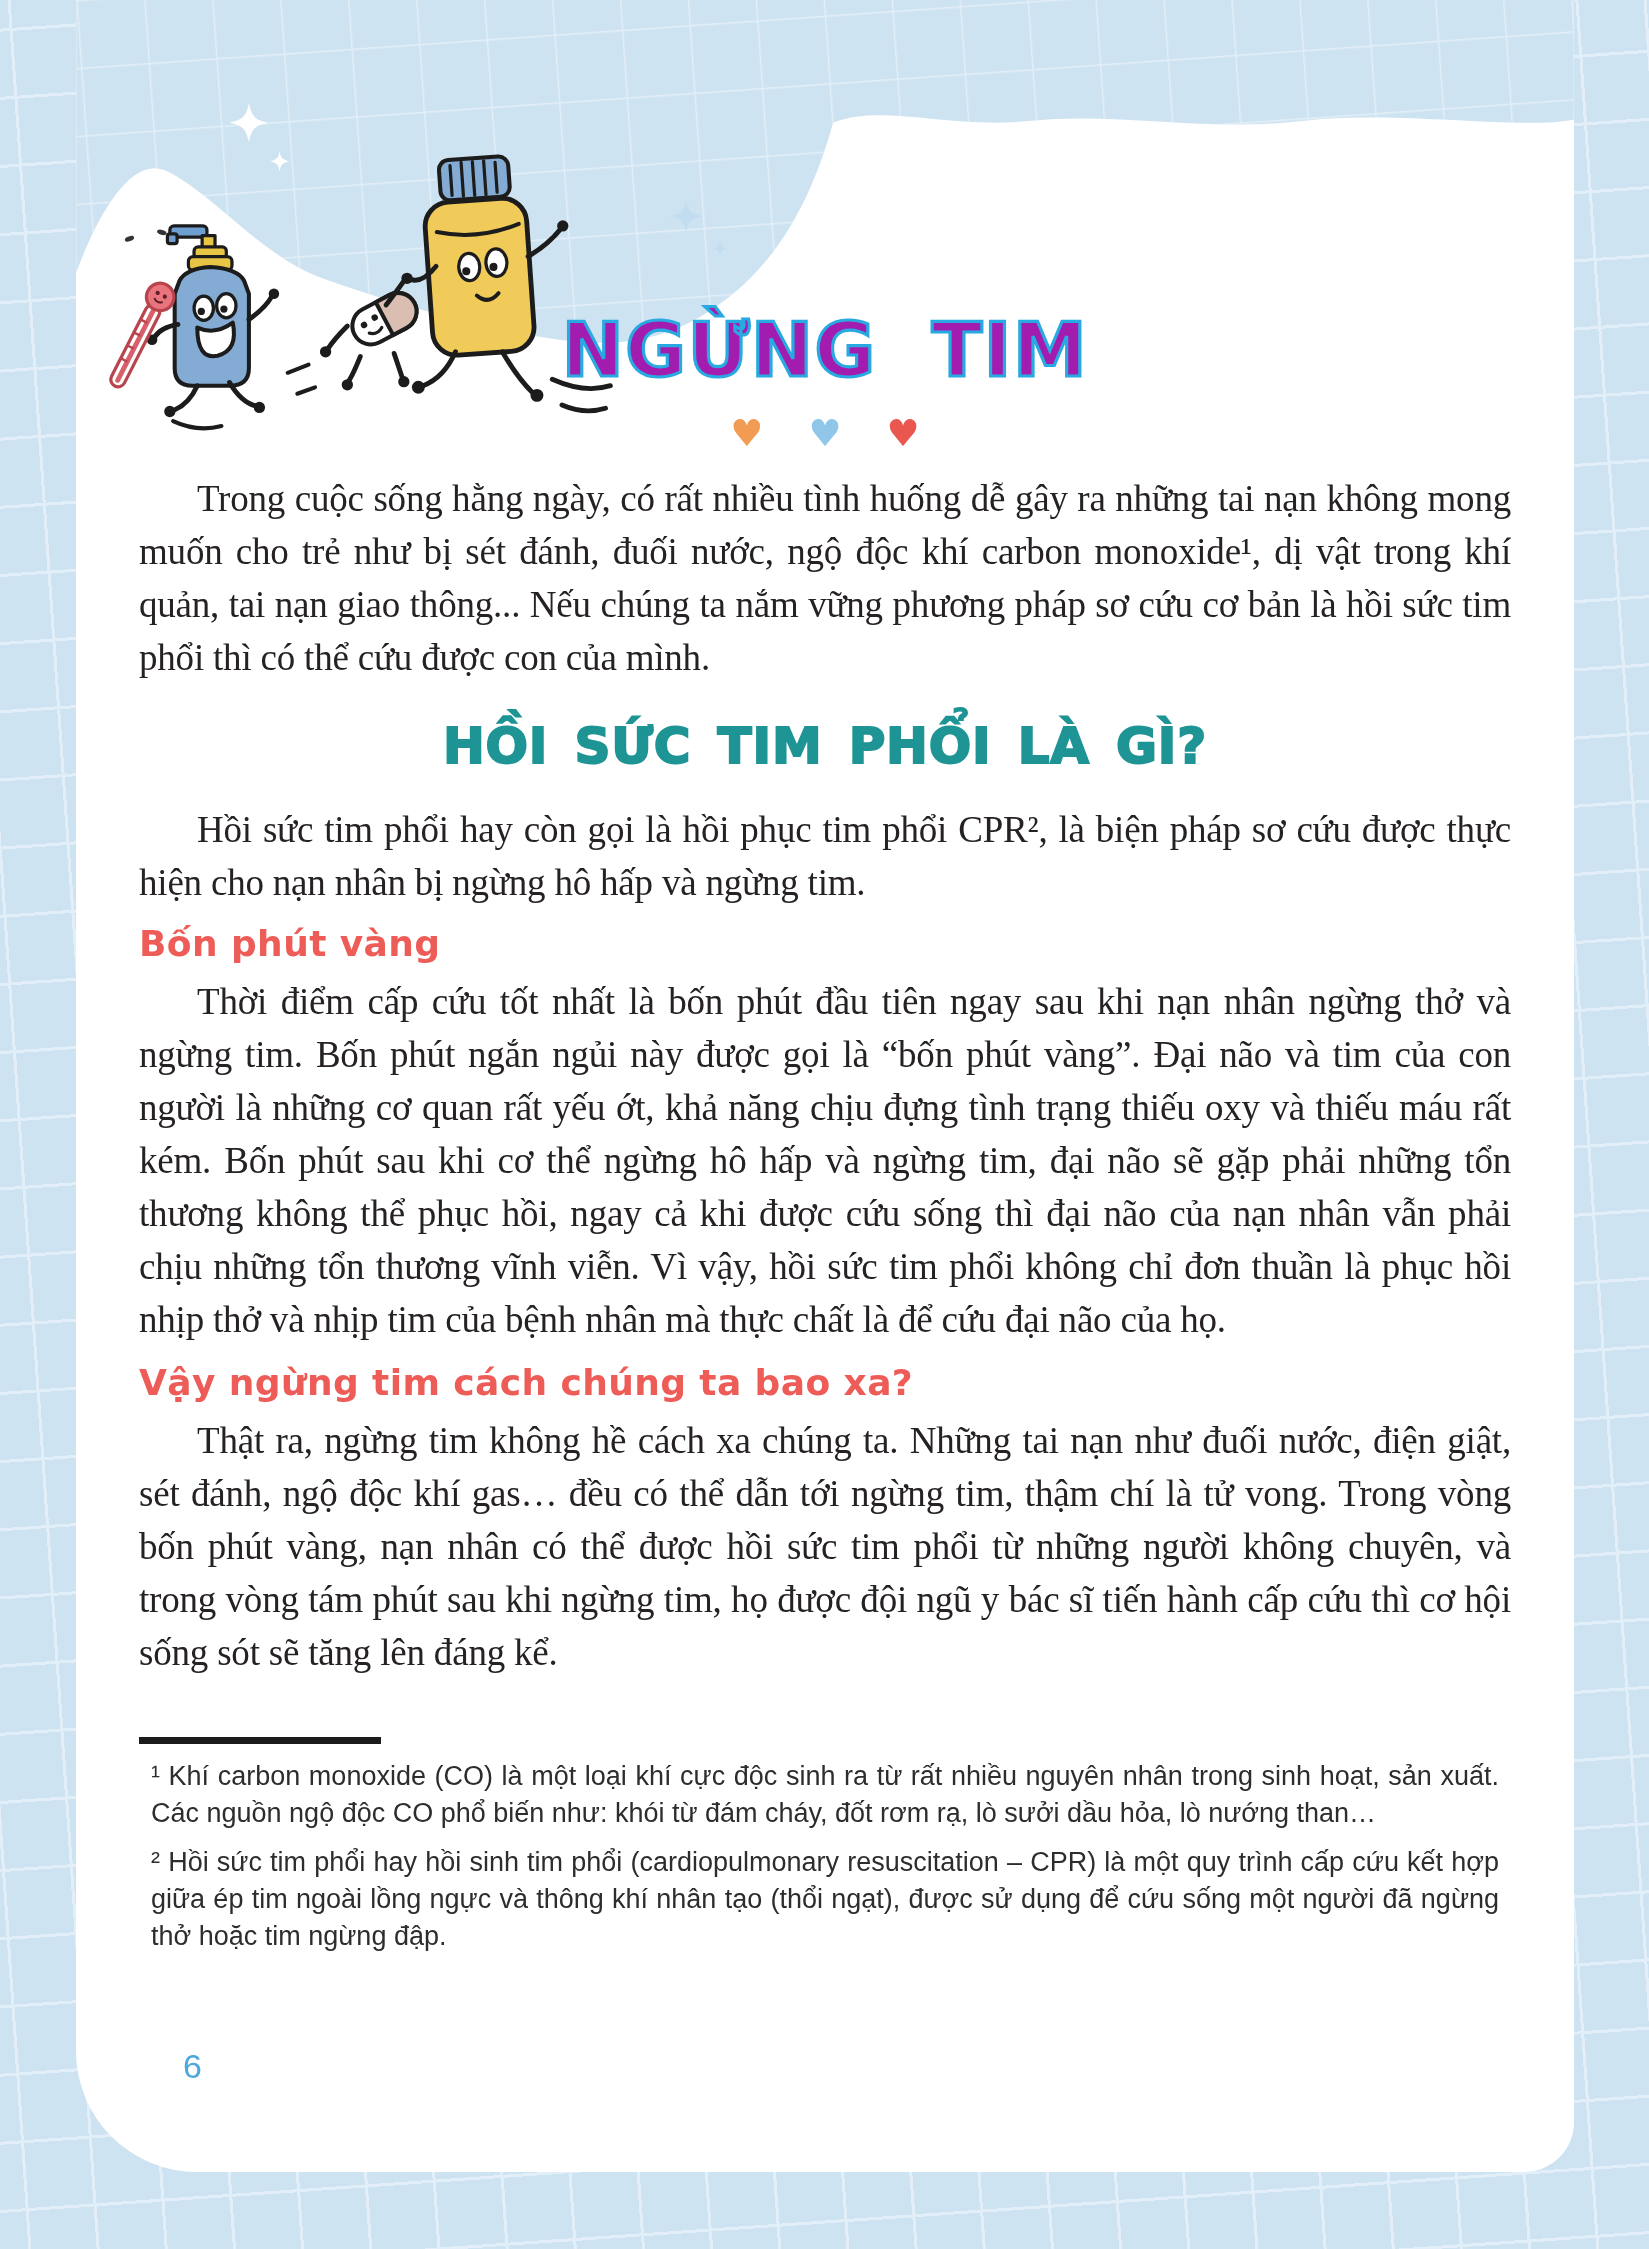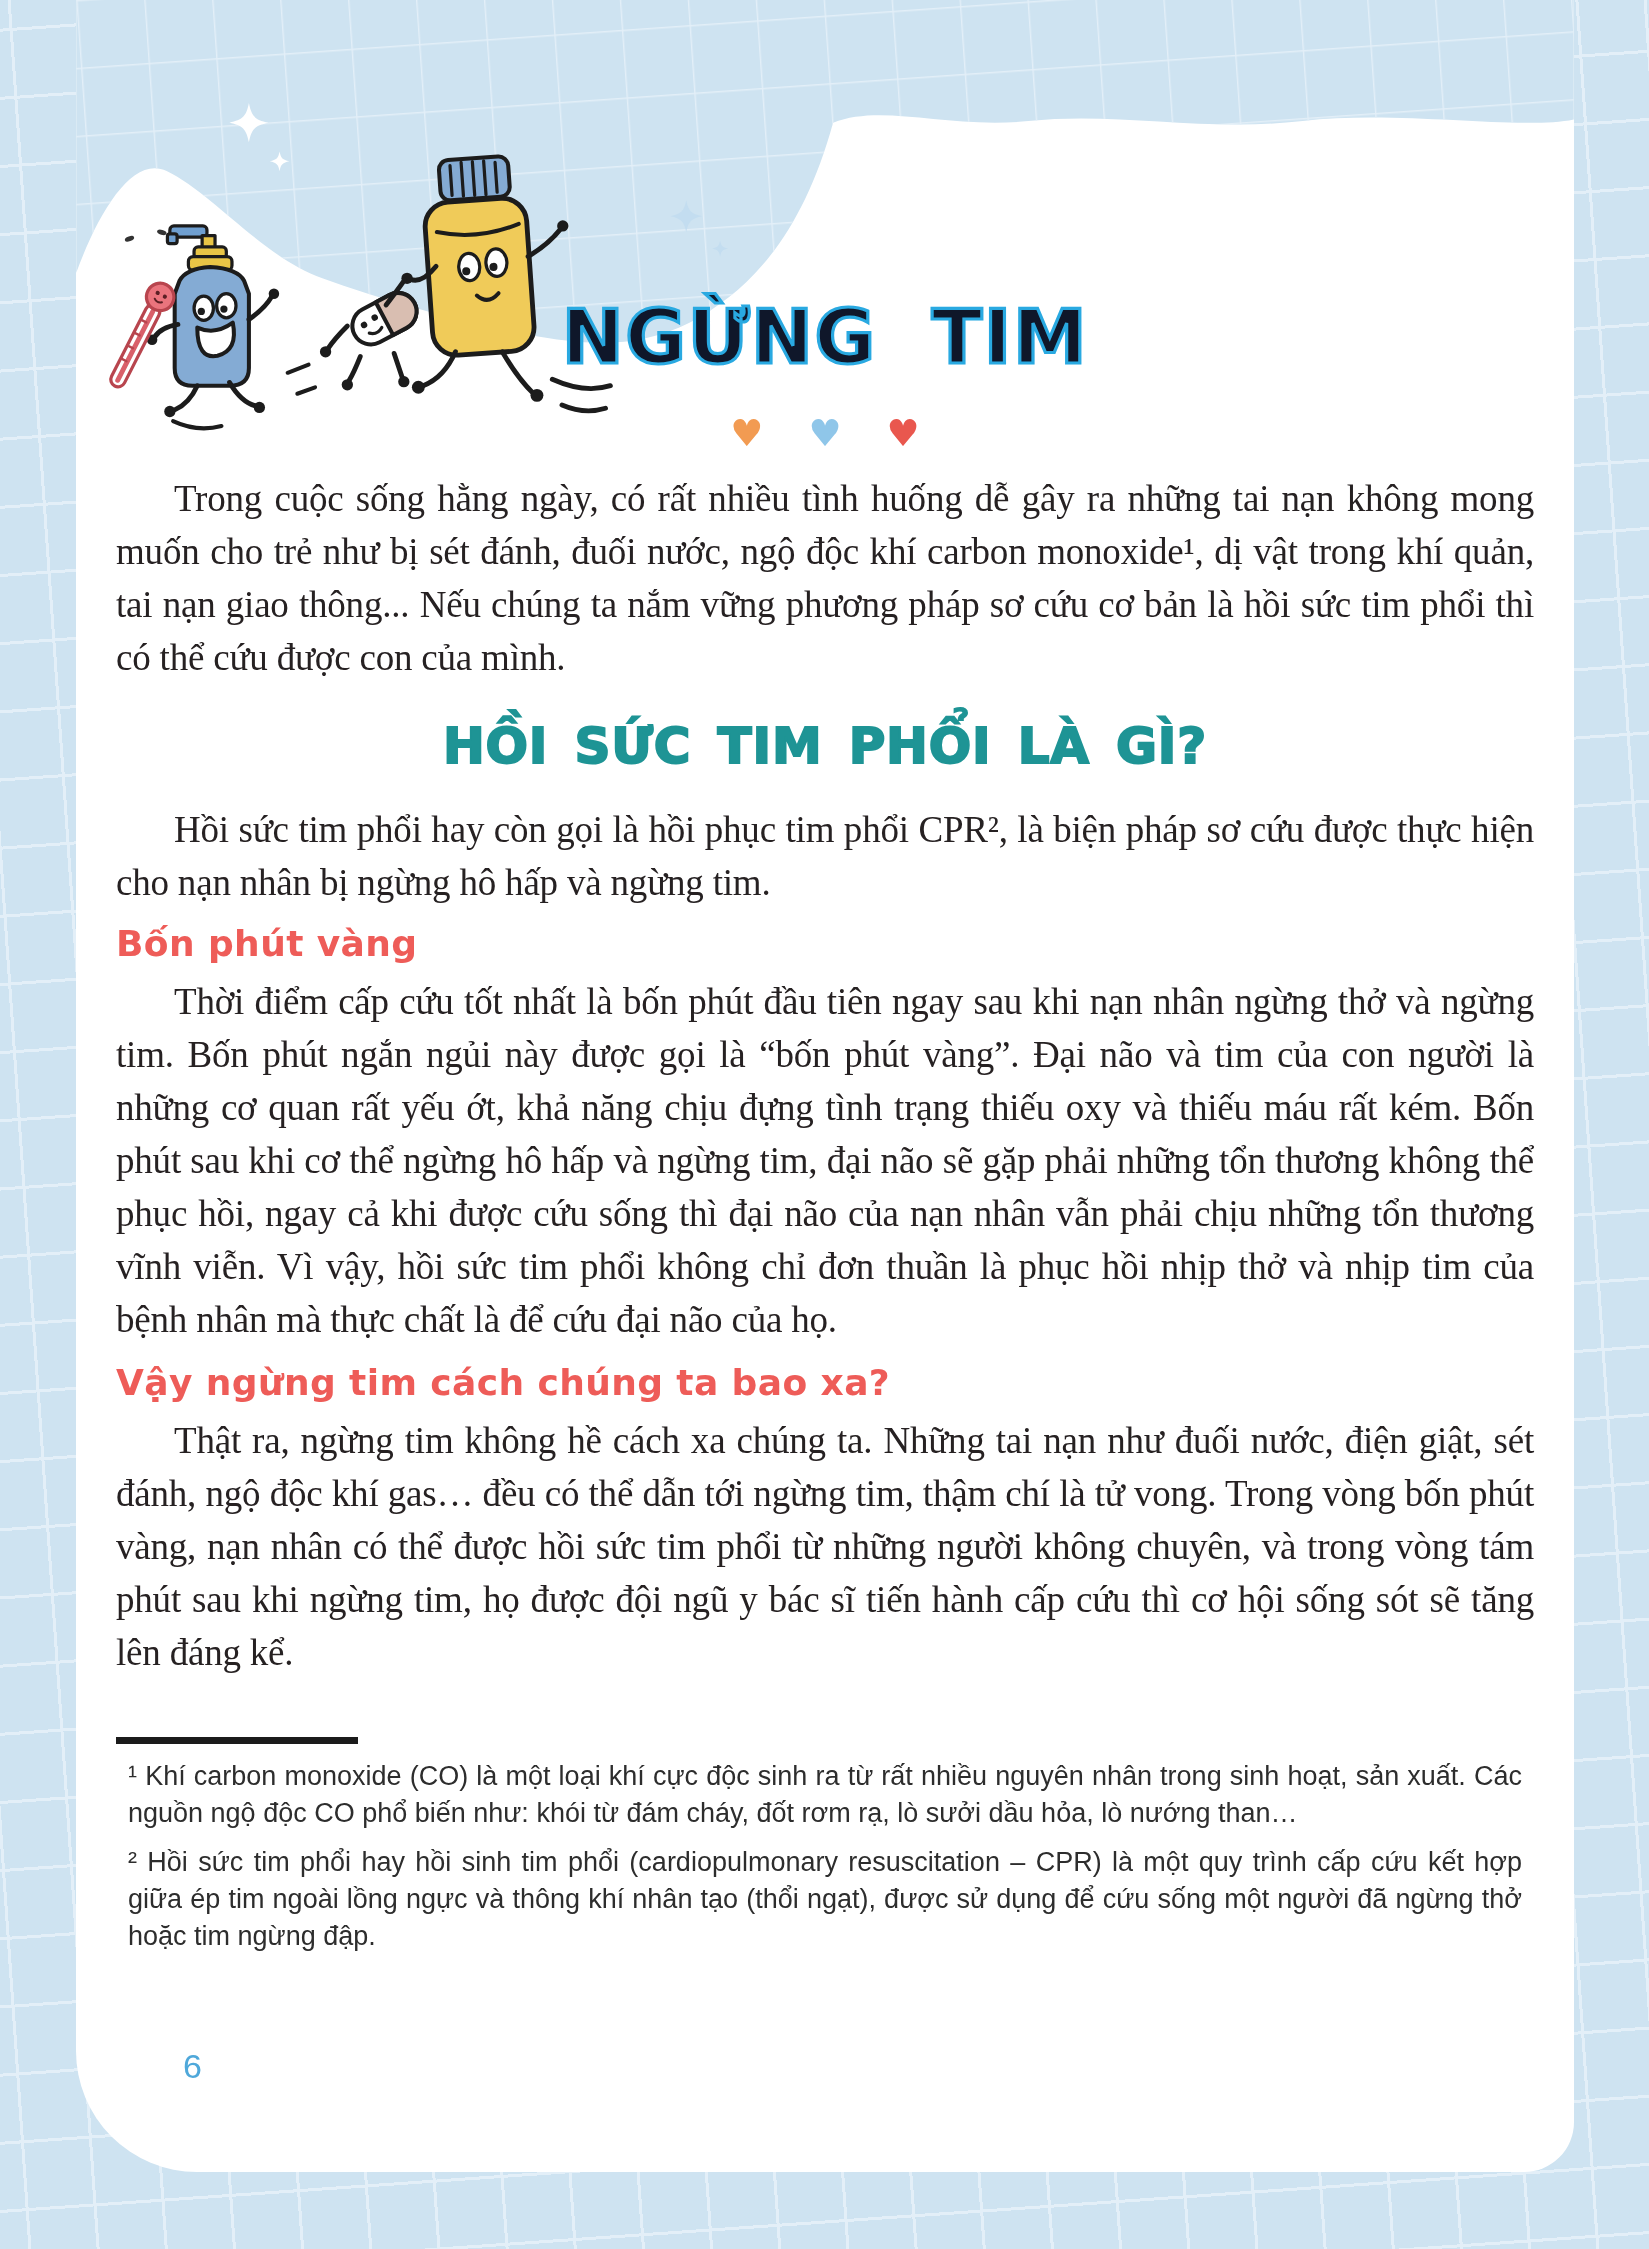--- a/index.html
+++ b/index.html
@@ -16,29 +16,29 @@
       repeating-linear-gradient(-4deg,transparent 0,transparent 65px,#e3eff8 65px,#e3eff8 68px);
     z-index:0;
   }
   .page-panel{
     position:absolute;left:76px;top:0;width:1498px;height:2172px;
     background:#ffffff;border-radius:0 0 50px 121px;z-index:1;
   }
   .header{position:relative;width:1498px;height:472px;}
   .header-art{position:absolute;left:0;top:0;}
   .page-title{
-    position:absolute;left:0;right:0;top:300px;margin:0;text-align:center;
+    position:absolute;left:0;right:0;top:300px;margin:13px;text-align:center;
     font-family:"DejaVu Sans",sans-serif;font-weight:bold;font-size:74px;line-height:1;
-    color:#0f172a;-webkit-text-stroke:3.2px #29a9e1;letter-spacing:1.6px;word-spacing:27.4px;
+    color:#a21caf;-webkit-text-stroke:3.2px #29a9e1;letter-spacing:1.6px;word-spacing:27.4px;
   }
   .hearts{
     position:absolute;left:0;right:0;top:415px;display:flex;justify-content:center;gap:45px;
     font-size:37px;line-height:1;font-family:"DejaVu Sans",sans-serif;
   }
-  .content{position:relative;padding:0 40px;color:#262122;}
+  .content{position:relative;padding:0 63px;color:#262122;}
   p.body-text{
     margin:0;font-size:37px;line-height:53px;text-align:justify;text-indent:58px;
     letter-spacing:-0.2px;
   }
   h2.teal-heading{
     margin:34px 0 0;text-align:center;font-family:"DejaVu Sans",sans-serif;
     font-size:50px;line-height:56px;color:#1e9495;-webkit-text-stroke:2px #1e9495;
     letter-spacing:0.8px;word-spacing:8px;
   }
   #cpr-def{margin-top:29px;}

